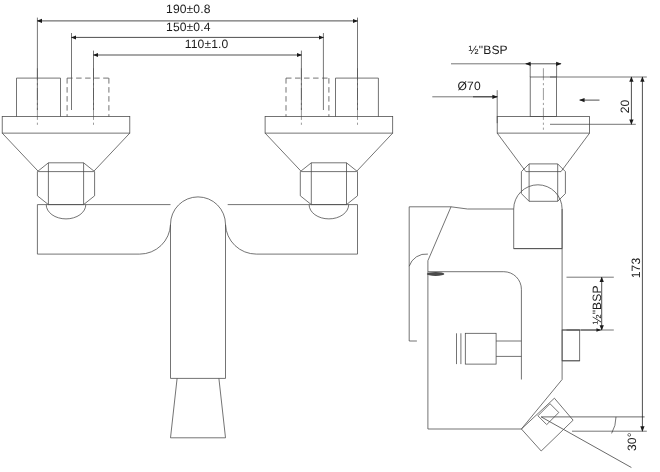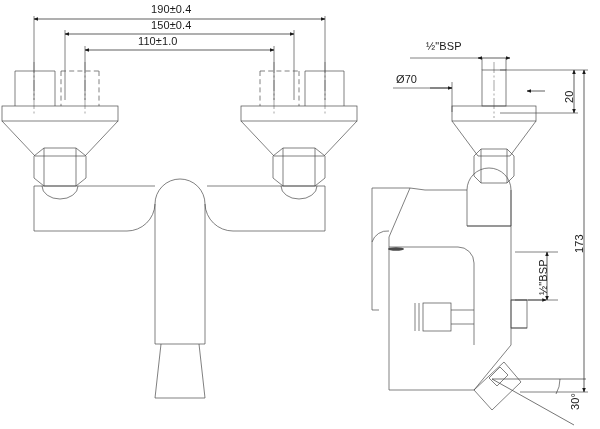--- a/index.html
+++ b/index.html
@@ -177,29 +177,29 @@
       <rect x="511" y="300" width="16" height="28"></rect>
       <path d="M511,300 L527,300 M511,328 L527,328"></path>
 
       <path d="M511,345 L474,390"></path>
       <path d="M474,390 L492,410 L521,382 L504,362 Z"></path>
       <path d="M489,378 L497,386 L508,375 L500,367 Z"></path>
     </g>
   </g>
 </svg>
 
-<div class="lbl" style="left:151px;top:4px;">190±0.4</div>
+<div class="lbl" style="left:151px;top:4px;">190±0.8</div>
 
 <div class="lbl" style="left:151px;top:20px;">150±0.4</div>
 
-<div class="lbl" style="left:138px;top:36px;">110±1.0</div>
+<div class="lbl" style="left:168px;top:36px;">110±1.0</div>
 
 <div class="lbl" style="left:426px;top:41px;">½"BSP</div>
 
-<div class="lbl" style="left:396px;top:74px;">Ø70</div>
+<div class="lbl" style="left:416px;top:74px;">Ø70</div>
 
 <div class="lbl rot90" style="left:564px;top:103px;">20</div>
 
 <div class="lbl rot90" style="left:574px;top:253px;">173</div>
 
 <div class="lbl rot90" style="left:538px;top:295px;">½"BSP</div>
 
 <div class="lbl rot90" style="left:570px;top:410px;">30°</div>
 
 </body></html>

